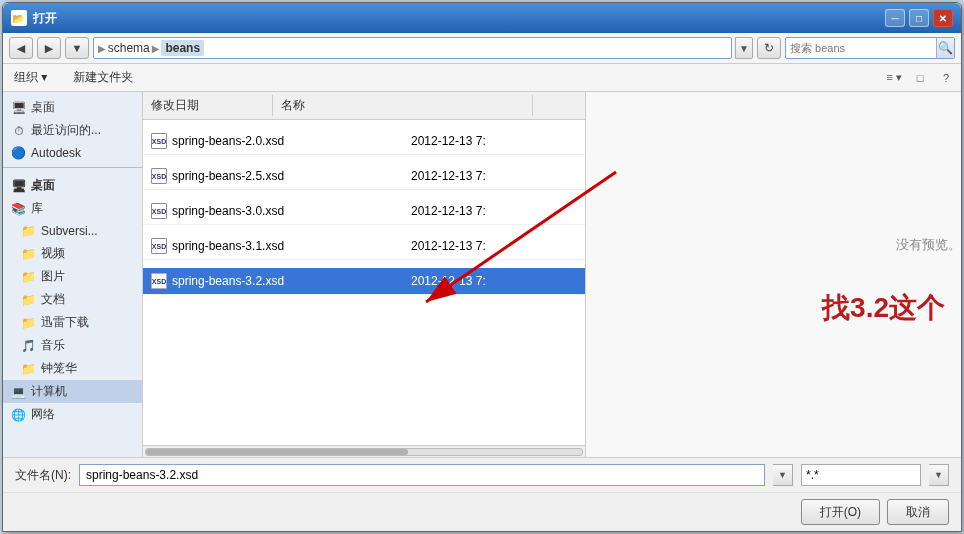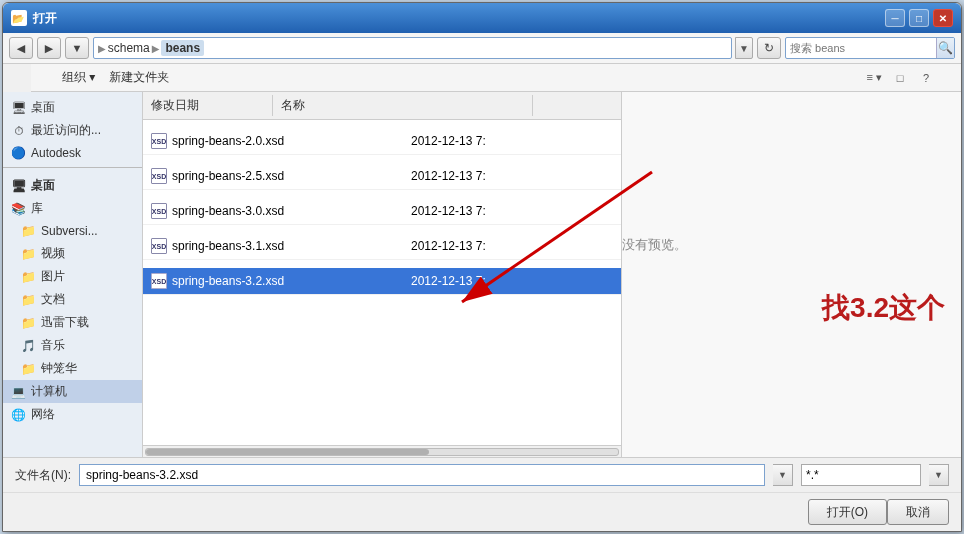--- a/index.html
+++ b/index.html
@@ -176,25 +176,25 @@
       align-items: center;
       justify-content: center;
       cursor: pointer;
       font-size: 12px;
       color: #555;
     }
     
     .toolbar {
       background: #f5f5f5;
       border-bottom: 1px solid #ccc;
-      padding: 3px 24px;
-      display: flex;
-      align-items: center;
+      padding: 3px 4px;
+      display: flex;
+      align-items: center;
+      gap: 12px;
       height: 28px;
-      margin-left: 28px;
     }
     .toolbar-btn {
       display: flex;
       align-items: center;
       gap: 3px;
       padding: 2px 6px;
       border-radius: 3px;
       cursor: pointer;
       font-size: 12px;
       color: #333;
@@ -340,26 +340,26 @@
       position: absolute;
       left: 0;
       top: 0;
       width: 60%;
       height: 100%;
       background: #b0b0b0;
       border-radius: 3px;
     }
     
     .preview-area {
-      width: 340px;
+      width: 376px;
       border-left: 1px solid #ccc;
       background: #f8f8f8;
       display: flex;
       flex-direction: column;
-      align-items: flex-start;
+      align-items: flex-end;
       justify-content: center;
       position: relative;
     }
     .preview-text {
       color: #888;
       font-size: 13px;
       margin-bottom: 60px;
     }
     
     .annotation-container {
@@ -432,21 +432,21 @@
       display: flex;
       align-items: center;
       justify-content: center;
       cursor: pointer;
       font-size: 9px;
       color: #555;
     }
     
     .action-btns {
       display: flex;
-      gap: 0;
+      gap: 7px;
       padding: 6px 12px;
       background: #f0f0f0;
       justify-content: flex-end;
       border-top: 1px solid #ddd;
     }
     .action-btn {
       height: 26px;
       padding: 0 18px;
       border: 1px solid #888;
       border-radius: 3px;

